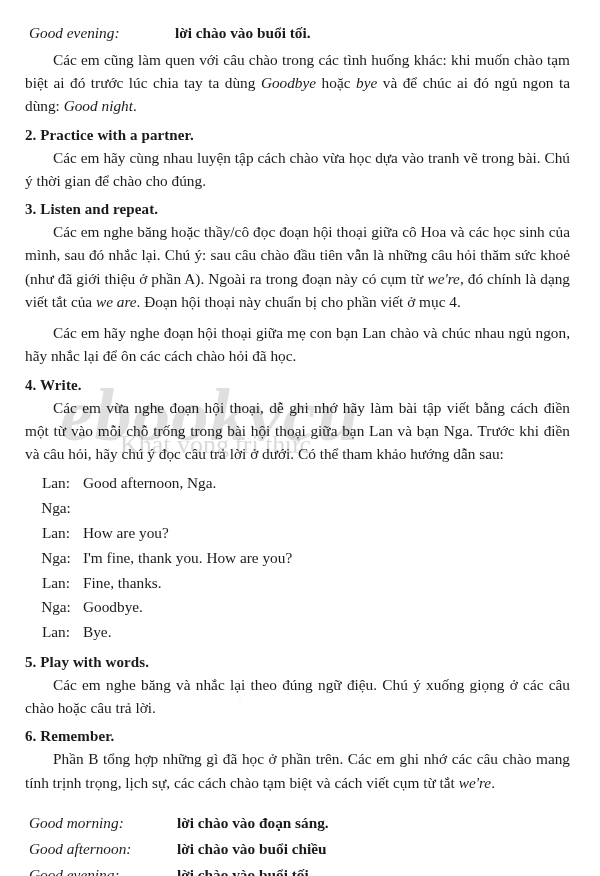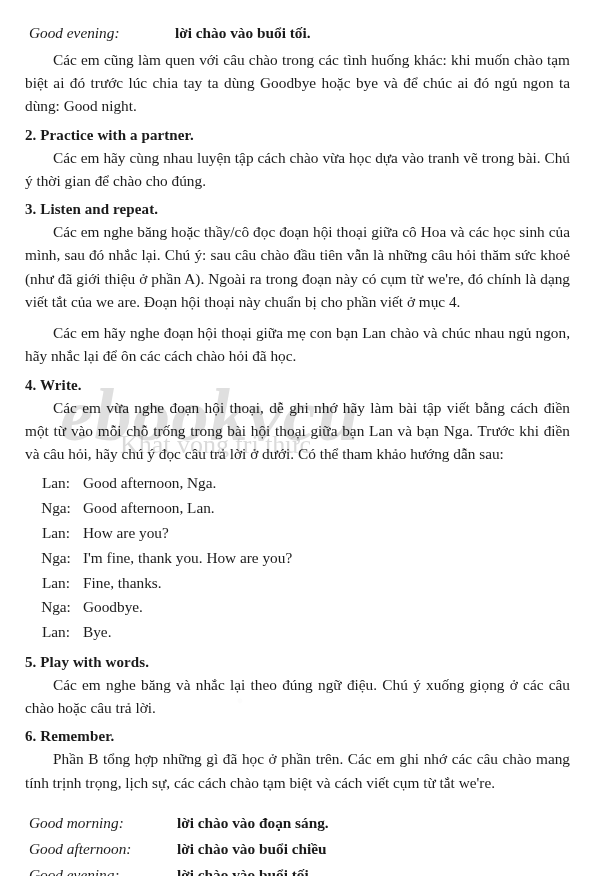--- a/index.html
+++ b/index.html
@@ -39,20 +39,21 @@
   .para.noindent {
     text-indent: 0;
   }
   .heading {
     font-size: 15px;
     font-weight: bold;
     margin: 9px 0 2px 0;
     letter-spacing: 0.1px;
   }
   .italic {
+    font-style: italic;
   }
   .defline {
     display: flex;
     font-size: 15.3px;
     line-height: 1.5;
     margin: 0 0 3px 0;
   }
   .defline .term {
     font-style: italic;
     width: 150px;
@@ -164,21 +165,20 @@
     <h3 class="heading">4. Write.</h3>
     <p class="para">Các em vừa nghe đoạn hội thoại, dễ ghi nhớ hãy làm bài tập viết bằng cách điền một từ vào mỗi chỗ trống trong bài hội thoại giữa bạn Lan và bạn Nga. Trước khi điền và câu hỏi, hãy chú ý đọc câu trả lời ở dưới. Có thể tham khảo hướng dẫn sau:</p>
 
     <div class="dialogue">
       <div class="dline">
         <span class="spk">Lan:</span>
         <span class="utt">Good afternoon, Nga.</span>
       </div>
       <div class="dline">
         <span class="spk">Nga:</span>
-        <span class="utt">Good afternoon, Lan.</span>
       </div>
       <div class="dline">
         <span class="spk">Lan:</span>
         <span class="utt">How are you?</span>
       </div>
       <div class="dline">
         <span class="spk">Nga:</span>
         <span class="utt">I'm fine, thank you. How are you?</span>
       </div>
       <div class="dline">

